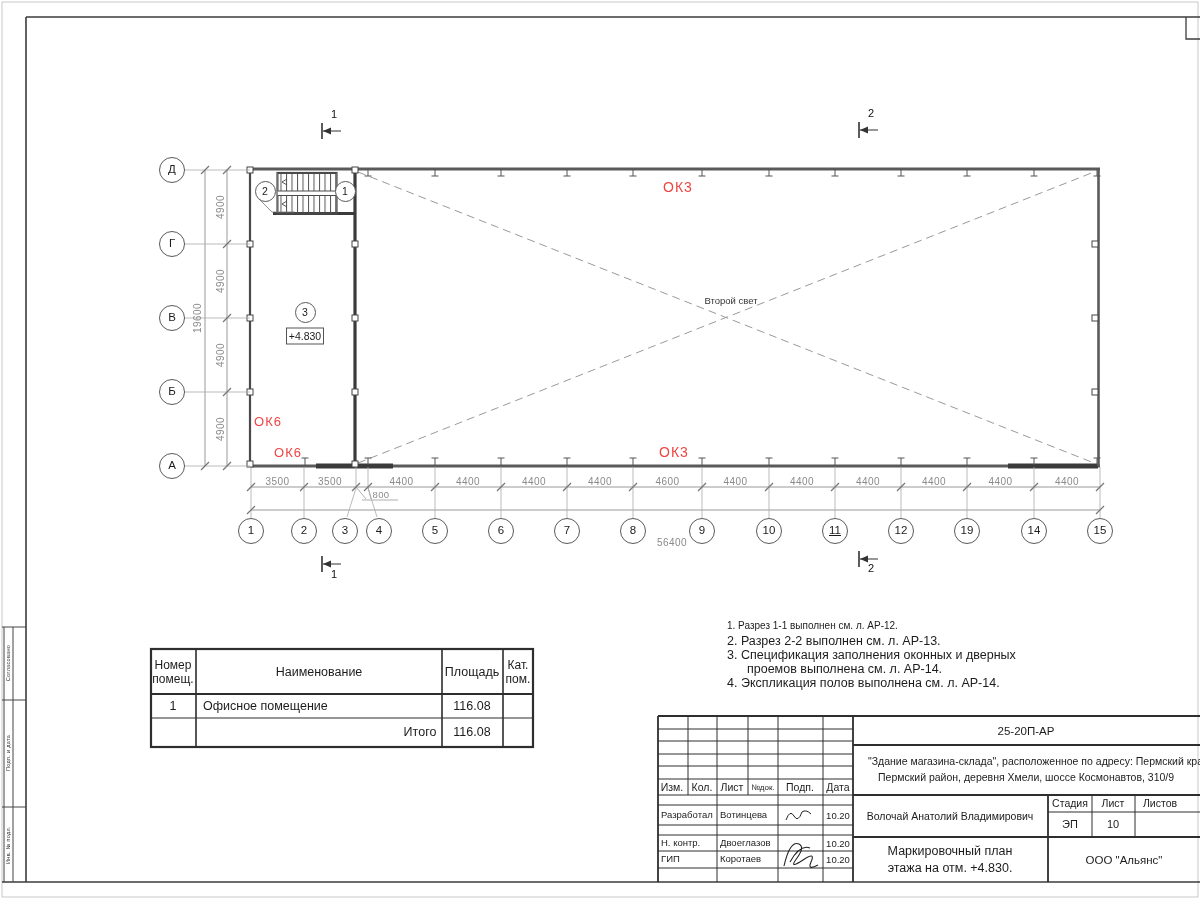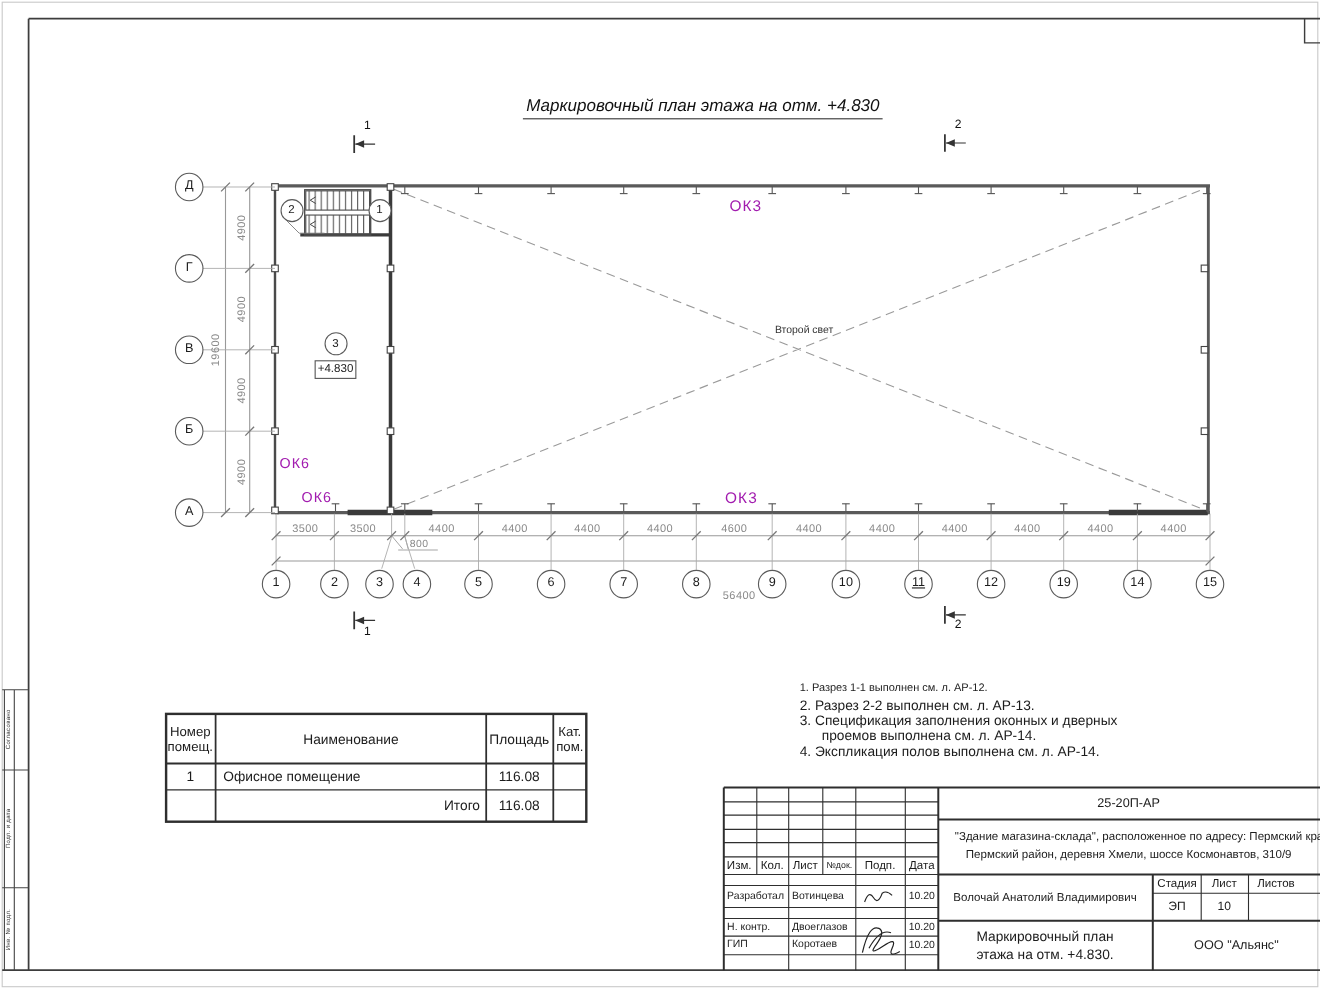--- a/index.html
+++ b/index.html
@@ -16,21 +16,21 @@
   .bub2{position:absolute;width:21px;height:21px;margin:-10.5px 0 0 -10.5px;border:1.1px solid #5a5a5a;
        border-radius:50%;background:#fff;text-align:center;line-height:19px;font-size:10.5px;
        color:#1c1c1c;box-sizing:border-box;z-index:3}
   .title{position:absolute;z-index:2;font-style:italic;font-size:15.5px;color:#111;
          border-bottom:1.2px solid #333;padding:0 3px 2px 3px;white-space:nowrap}
   .elevbox{position:absolute;z-index:3;border:1px solid #555;background:#fff;font-size:10.5px;
          width:36px;height:15px;line-height:15px;text-align:center}
   .striptxt{position:absolute;z-index:2;font-size:5.5px;color:#333;white-space:nowrap;
          transform:translate(-50%,-50%) rotate(-90deg);letter-spacing:.3px}
   .sec{font-size:11px;color:#111;z-index:2}
-  .ok{letter-spacing:1px;color:#a21caf}
+  .ok{letter-spacing:1px;color:#ef4444}
 </style>
 </head>
 <body>
 
 <div id="sheet">
 
   <svg class="lines" width="1200" height="900" viewBox="0 0 1200 900">
     <defs>
       <pattern id="st" width="5.5" height="20" patternUnits="userSpaceOnUse">
         <path d="M0.5,0 V20" stroke="#555" stroke-width="1"></path>
@@ -197,21 +197,20 @@
       <line x1="1034" y1="458" x2="1034" y2="465" stroke="#555" stroke-width="1"></line>
       <line x1="1030.5" y1="458" x2="1037.5" y2="458" stroke="#555" stroke-width="1"></line>
       <line x1="1097" y1="169" x2="1097" y2="176" stroke="#555" stroke-width="1"></line>
       <line x1="1093.5" y1="176" x2="1100.5" y2="176" stroke="#555" stroke-width="1"></line>
       <line x1="1097" y1="458" x2="1097" y2="465" stroke="#555" stroke-width="1"></line>
       <line x1="1093.5" y1="458" x2="1100.5" y2="458" stroke="#555" stroke-width="1"></line>
       <line x1="305" y1="458" x2="305" y2="465" stroke="#555" stroke-width="1"></line>
       <line x1="301.5" y1="458" x2="308.5" y2="458" stroke="#555" stroke-width="1"></line>
     </svg>
 
-  <div class="title c" style="left:639px;top:98px">Маркировочный план этажа на отм. +4.830</div>
 
   <div class="t c ok" style="left:678px;top:187px;font-size:14px">ОК3</div>
   <div class="t c ok" style="left:674px;top:452px;font-size:14px">ОК3</div>
   <div class="t c ok" style="left:268px;top:421px;font-size:13px">ОК6</div>
   <div class="t c ok" style="left:288px;top:452px;font-size:13px">ОК6</div>
   <div class="t c" style="left:731px;top:300px;font-size:9.5px;color:#333">Второй свет</div>
   <div class="elevbox c" style="left:305px;top:336px">+4.830</div>
   <div class="bub2" style="left:305px;top:312px">3</div>
   <div class="bub2" style="left:265px;top:191px">2</div>
   <div class="bub2" style="left:345px;top:191px">1</div>

